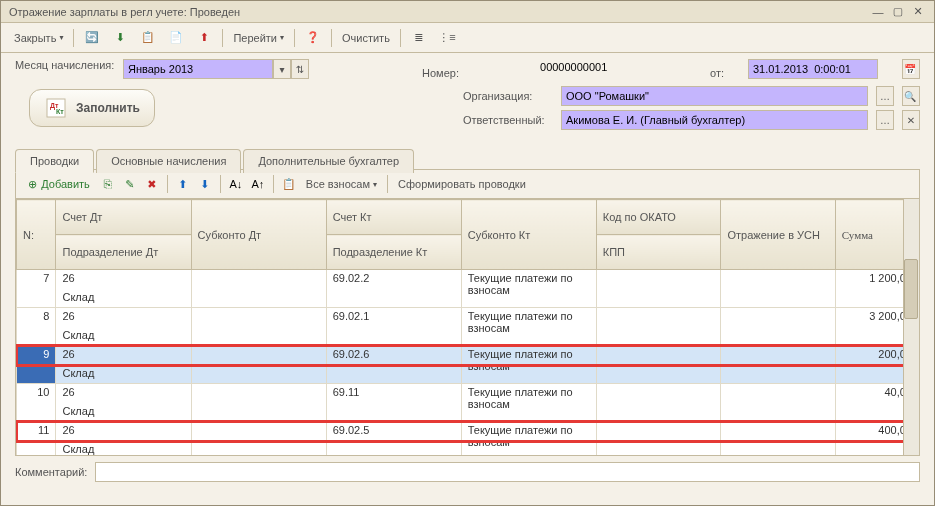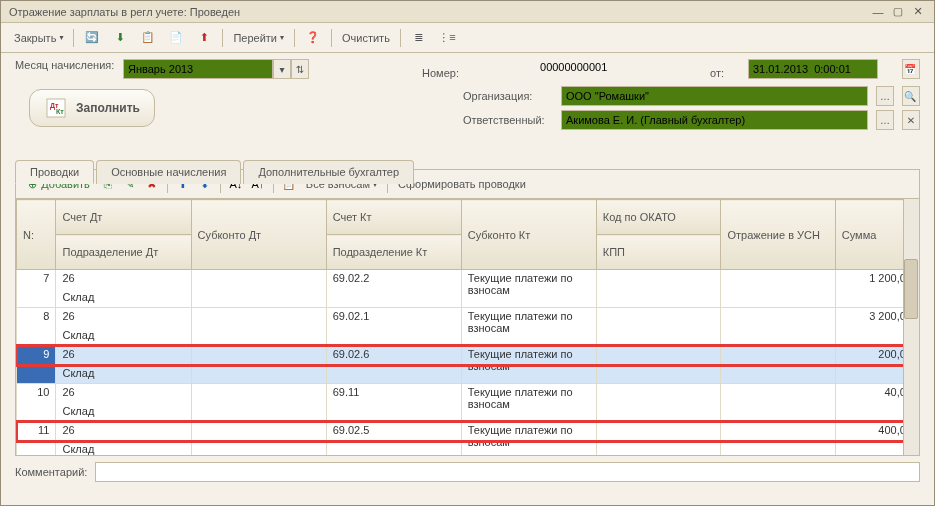--- a/index.html
+++ b/index.html
@@ -12,31 +12,31 @@
 .toolbar { background: #f5f1e8; border-bottom: 1px solid #c4ba9f; padding: 4px 8px; display: flex; align-items: center; gap: 2px; height: 30px; }
 .toolbar-btn { padding: 2px 4px; cursor: pointer; display: flex; align-items: center; gap: 2px; color: #555; border: 1px solid transparent; border-radius: 2px; }
 .dropdown-arrow { font-size: 8px; color: #555; margin-left: 1px; }
 .toolbar-icon { width: 16px; height: 16px; display: inline-flex; align-items: center; justify-content: center; }
 .sep { width: 1px; height: 18px; background: #c4ba9f; margin: 0 3px; }
 .form-row { padding: 6px 14px; display: flex; align-items: center; gap: 8px; }
 .form-left { width: 440px; display: flex; align-items: flex-start; gap: 8px; }
 .form-right { flex: 1; display: flex; align-items: flex-end; gap: 24px; }
 .form-label { color: #555; min-width: 100px; }
 .form-label2 { color: #555; min-width: 90px; }
-.form-input { border: 1px solid #c4ba9f; background: #4d7c0f; padding: 2px 4px; font-size: 11px; height: 20px; }
+.form-input { border: 1px solid #c4ba9f; background: #c4b5fd; padding: 2px 4px; font-size: 11px; height: 20px; }
 .form-input.period { width: 150px; }
 .form-input.number { width: 150px; border: none; background: transparent; }
 .form-input.date { width: 130px; }
 .form-input.wide { flex: 1; }
 .input-wrap { display: flex; align-items: center; }
 .input-btn { width: 18px; height: 20px; border: 1px solid #c4ba9f; background: #f0ebe0; display: flex; align-items: center; justify-content: center; cursor: pointer; font-size: 10px; color: #555; }
 .big-button { margin: 4px 14px; display: inline-flex; align-items: center; gap: 8px; border: 1px solid #c4ba9f; background: linear-gradient(#fdfcf8, #ece6d6); padding: 6px 14px; border-radius: 12px; cursor: pointer; font-weight: bold; color: #555; font-size: 12px; }
 .big-icon { width: 24px; height: 24px; }
 .tabs { display: flex; margin: 8px 14px 0 14px; border-bottom: 1px solid #c4ba9f; }
-.tab { padding: 5px 14px; background: #f0ebe0; border: 1px solid #c4ba9f; border-bottom: none; margin-right: 2px; border-radius: 4px 4px 0 0; cursor: pointer; color: #555; position: relative; top: 15px; }
+.tab { padding: 5px 14px; background: #f0ebe0; border: 1px solid #c4ba9f; border-bottom: none; margin-right: 2px; border-radius: 4px 4px 0 0; cursor: pointer; color: #555; position: relative; top: 4px; }
 .tab.active { background: #f5f1e8; border-bottom: 1px solid #f5f1e8; }
 .sub-toolbar { margin: 0 14px; padding: 4px 6px; display: flex; align-items: center; gap: 2px; border-left: 1px solid #c4ba9f; border-right: 1px solid #c4ba9f; }
 .add-btn { display: flex; align-items: center; gap: 4px; padding: 2px 6px; color: #2e7d32; cursor: pointer; font-size: 11px; }
 .icon-btn { width: 20px; height: 20px; display: flex; align-items: center; justify-content: center; cursor: pointer; }
 .table-wrap { margin: 0 14px; border: 1px solid #c4ba9f; background: #fff; height: 258px; overflow: hidden; position: relative; }
 .table { width: 100%; border-collapse: collapse; table-layout: fixed; }
 .table th { background: linear-gradient(#f8f4ea, #e8e2cf); border: 1px solid #c4ba9f; padding: 3px 6px; text-align: left; font-weight: normal; color: #555; height: 35px; font-size: 11px; }
 .table td { border: 1px solid #e0dac8; padding: 2px 6px; color: #333; height: 19px; font-size: 11px; vertical-align: top; }
 .table td.num { text-align: right; }
 .table td.sum { text-align: right; }
@@ -51,21 +51,21 @@
 .footer-input { flex: 1; border: 1px solid #c4ba9f; background: #fff; height: 20px; padding: 2px 4px; }
 .bottom-bar { border-top: 1px solid #c4ba9f; padding: 6px 14px; display: flex; justify-content: flex-end; gap: 4px; background: #f5f1e8; }
 .bottom-bar .toolbar-btn { text-decoration: underline; }
 .col-n { width: 38px; }
 .col-dt { width: 130px; }
 .col-sub-dt { width: 130px; }
 .col-kt { width: 130px; }
 .col-sub-kt { width: 130px; }
 .col-okato { width: 120px; }
 .col-usn { width: 110px; }
-.col-sum { width: 80px; }
+.col-sum { width: 80px; font-family: Liberation Serif, serif; }
 </style>
 </head>
 <body>
 
 <div class="window">
   <div class="titlebar">
     <span class="titlebar-text">Отражение зарплаты в регл учете: Проведен</span>
     <div class="titlebar-btns">
       <span class="titlebar-btn">—</span>
       <span class="titlebar-btn">▢</span>

